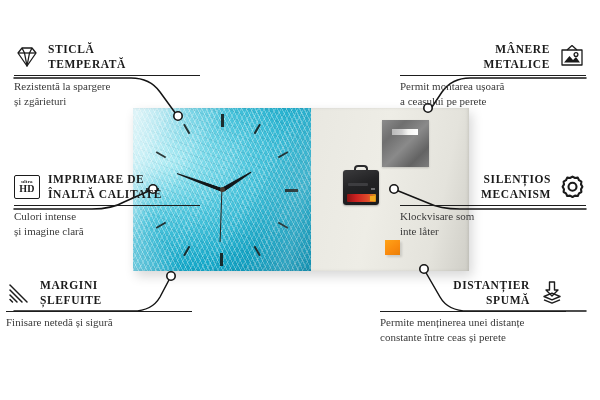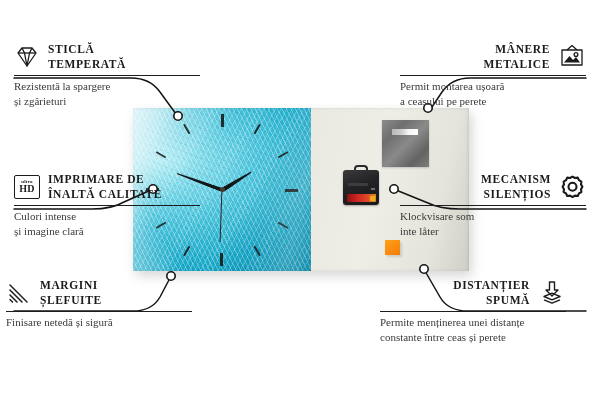--- a/index.html
+++ b/index.html
@@ -396,22 +396,22 @@
     <div class="rule"></div>
     <div class="desc">
       <div>Permit montarea ușoară</div>
       <div>a ceasului pe perete</div>
     </div>
   </div>
 
   <div class="feature right" id="f-mech">
     <div class="head">
       <div class="titles">
+        <div>SILENȚIOS</div>
         <div>MECANISM</div>
-        <div>SILENȚIOS</div>
       </div>
       <svg class="ic" width="27" height="25" viewBox="0 0 27 25">
         <g fill="none" stroke="#1b1b1b" stroke-width="2.1" stroke-linejoin="round">
           <path d="M13.5 2.6 L16 4 L18.8 3.6 L20 6.2 L22.4 7.6 L22 10.4 L23.4 12.8 L22 15.2 L22.4 18 L20 19.4 L18.8 22 L16 21.6 L13.5 23 L11 21.6 L8.2 22 L7 19.4 L4.6 18 L5 15.2 L3.6 12.8 L5 10.4 L4.6 7.6 L7 6.2 L8.2 3.6 L11 4 Z"></path>
           <circle cx="13.5" cy="12.8" r="4"></circle>
         </g>
       </svg>
     </div>
     <div class="rule"></div>
     <div class="desc">

